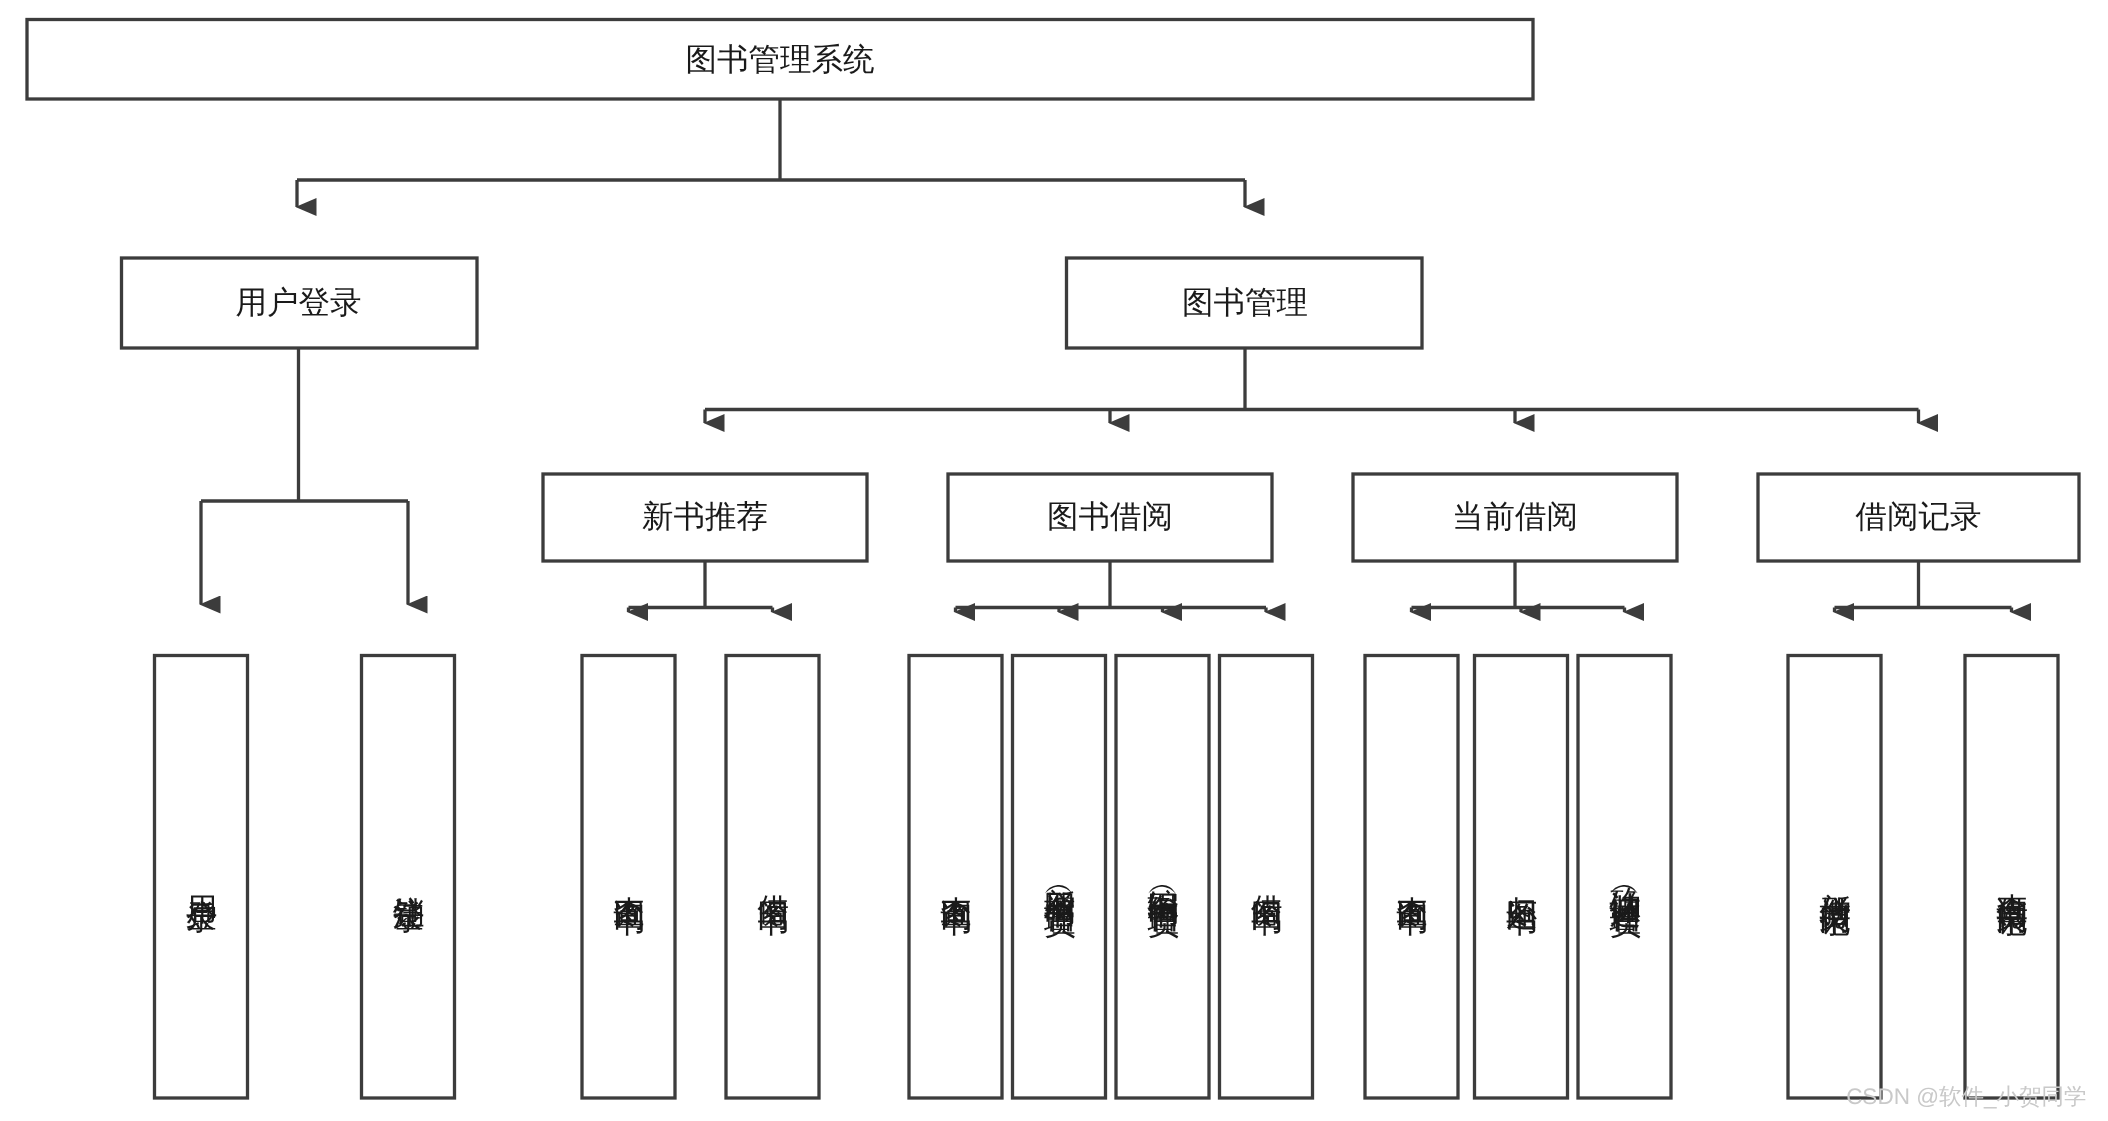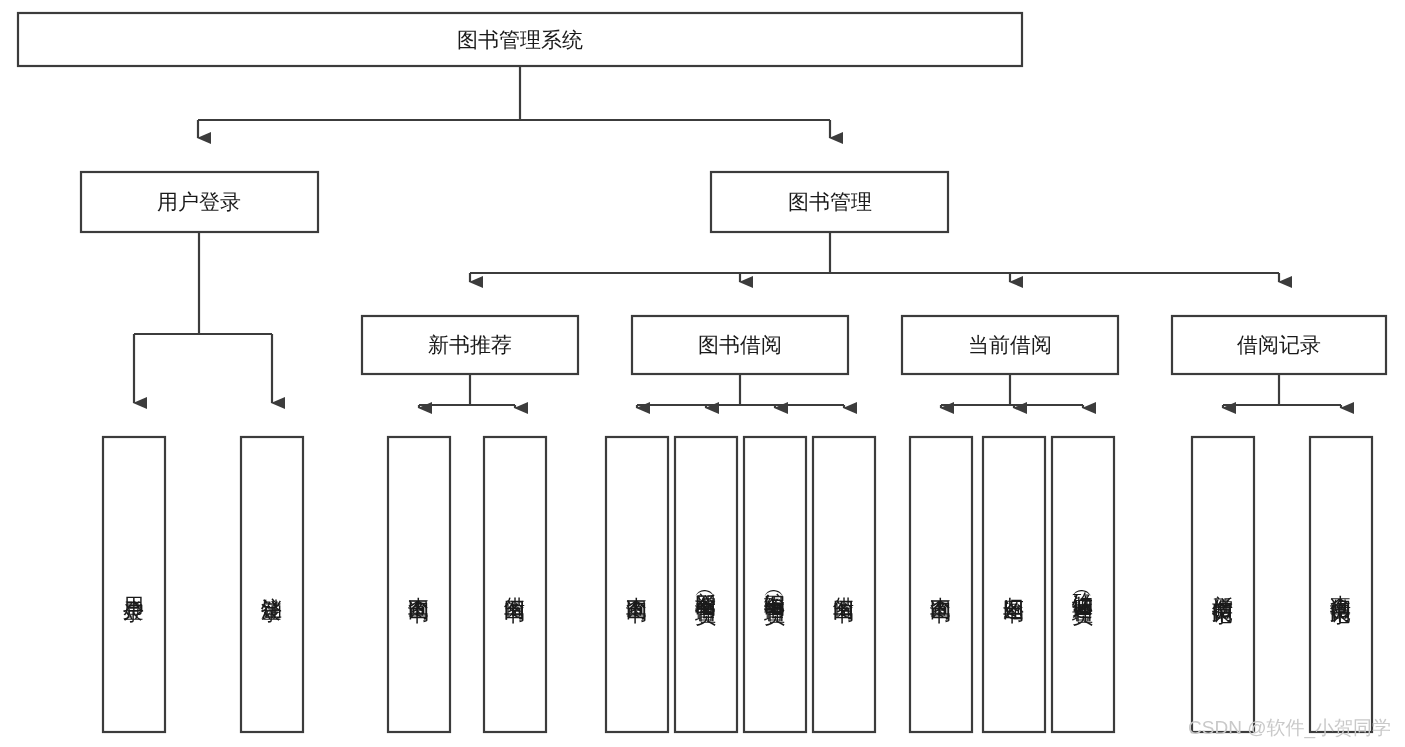--- a/index.html
+++ b/index.html
@@ -48,21 +48,21 @@
   }
   .arrowhead {
     fill: #3c3c3c;
     stroke: none;
   }
   .watermark {
     position: absolute;
     right: 14px;
     bottom: 6px;
     color: #c9c9c9;
-    font-size: 19px;
+    font-size: 15px;
     font-family: "Liberation Sans", "DejaVu Sans", sans-serif;
     white-space: nowrap;
     user-select: none;
   }
 </style>
 </head>
 <body>
 
 <svg id="diagram" viewBox="0 0 1405 747" xmlns="http://www.w3.org/2000/svg">
 

